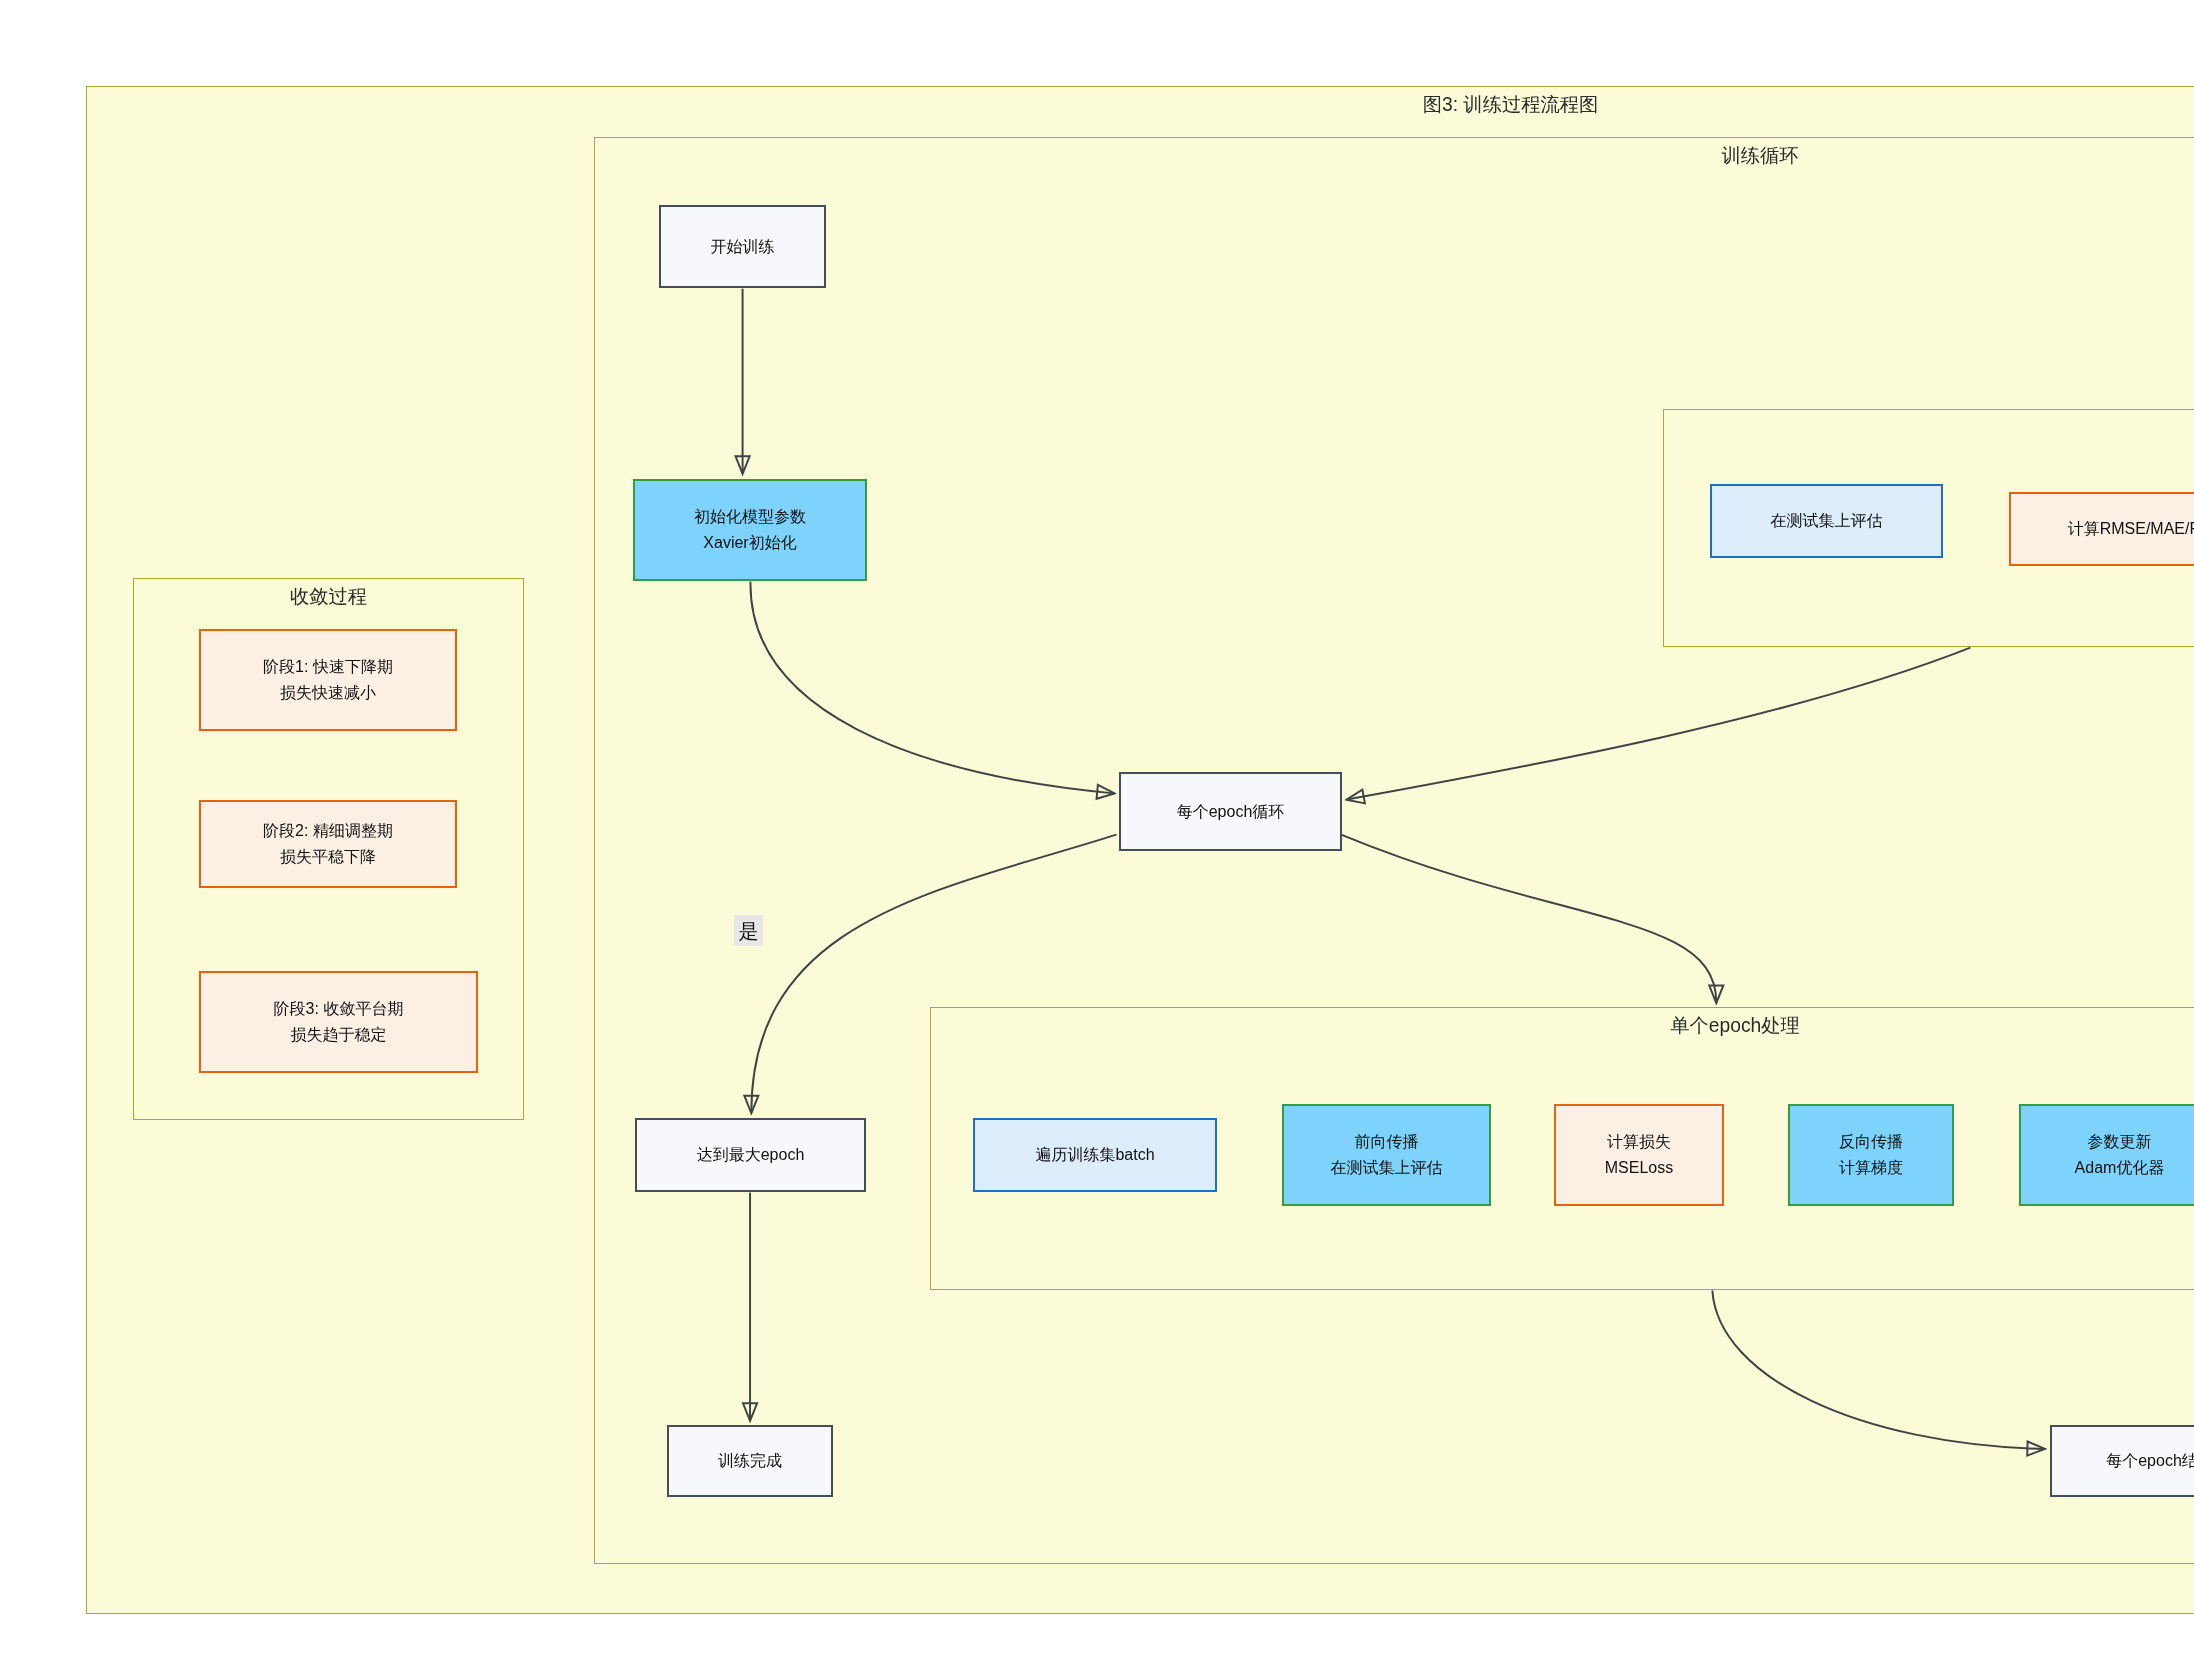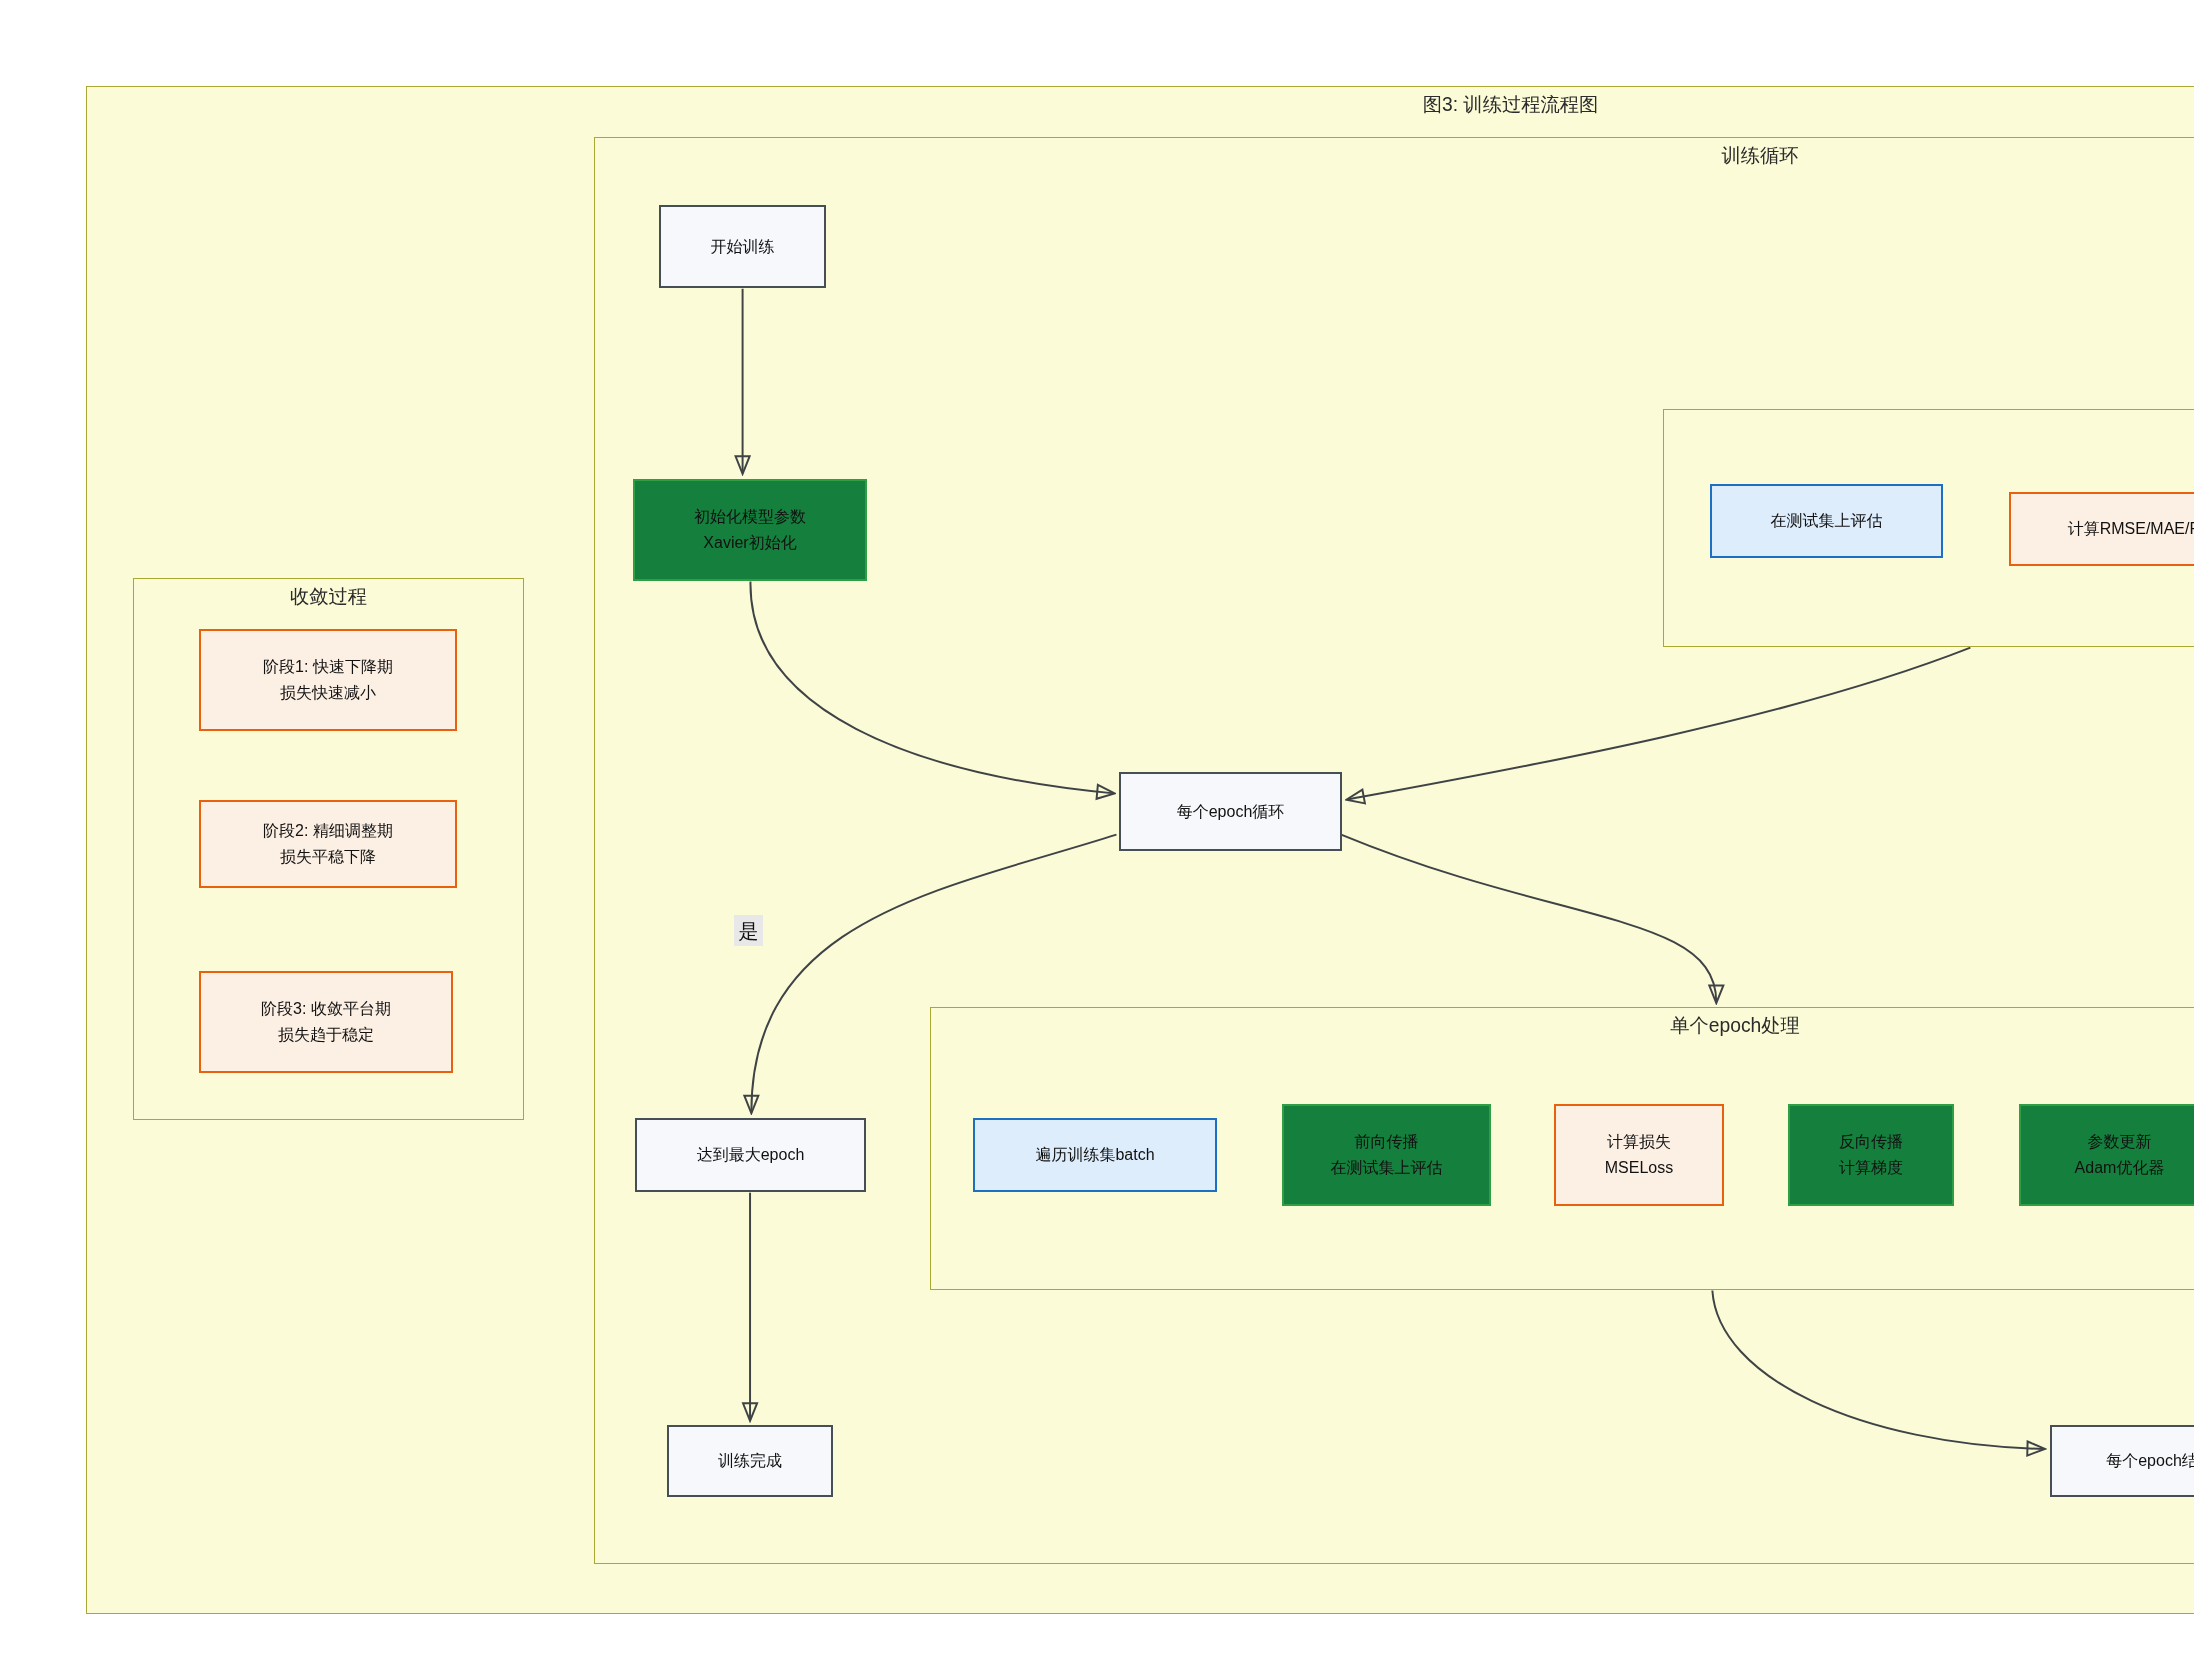--- a/index.html
+++ b/index.html
@@ -40,21 +40,21 @@
     align-items:center;
     justify-content:center;
     text-align:center;
     font-size:16px;
     line-height:1.6;
     color:#111111;
     border:2.2px solid #464e56;
     background:#f7f8fb;
     white-space:nowrap;
   }
-  .node.green{border-color:#2f9e44;background:#15803d;}
+  .node.green{border-color:#2f9e44;background:#7dd3fc;}
   .node.blue{border-color:#1d6fc2;background:#ddedfc;}
   .node.orange{border-color:#e8610c;background:#fcefe3;}
   
   svg.edges{
     position:absolute;left:0;top:0;
     width:3021px;height:1678px;
     pointer-events:none;
   }
   svg.edges path{
     fill:none;
@@ -125,21 +125,21 @@
   <div class="node orange" style="left:199px;top:629px;width:258px;height:102px;">
     <span>阶段1: 快速下降期</span>
     <span>损失快速减小</span>
   </div>
 
   <div class="node orange" style="left:199px;top:800px;width:258px;height:88px;">
     <span>阶段2: 精细调整期</span>
     <span>损失平稳下降</span>
   </div>
 
-  <div class="node orange" style="left:199px;top:971px;width:254px;height:102px;">
+  <div class="node orange" style="left:199px;top:971px;width:279px;height:102px;">
     <span>阶段3: 收敛平台期</span>
     <span>损失趋于稳定</span>
   </div>
 
   <div class="node blue" style="left:1710px;top:484px;width:233px;height:74px;">
     <span>在测试集上评估</span>
   </div>
 
   <div class="node orange" style="left:2009px;top:492px;width:256px;height:74px;">
     <span>计算RMSE/MAE/R²</span>

